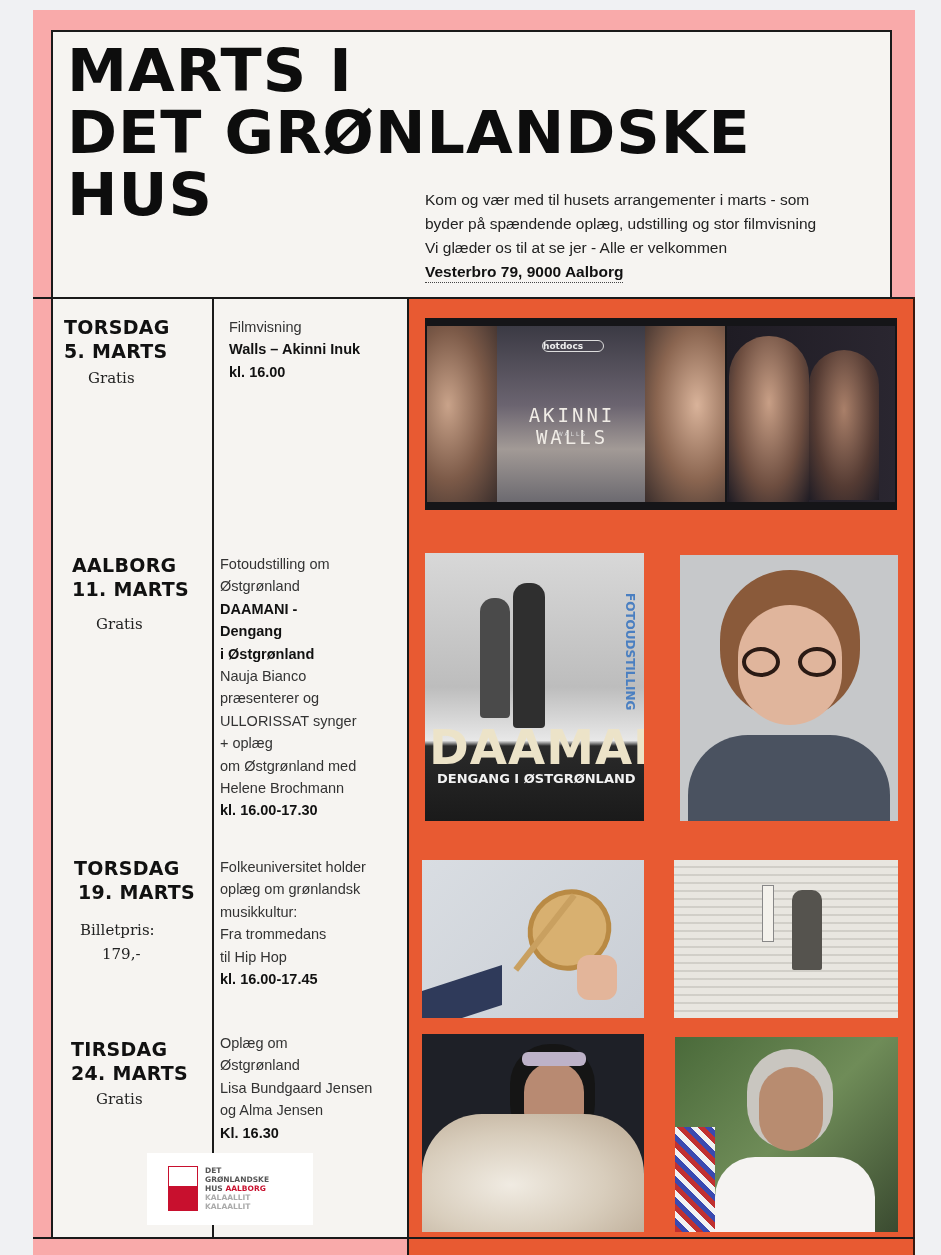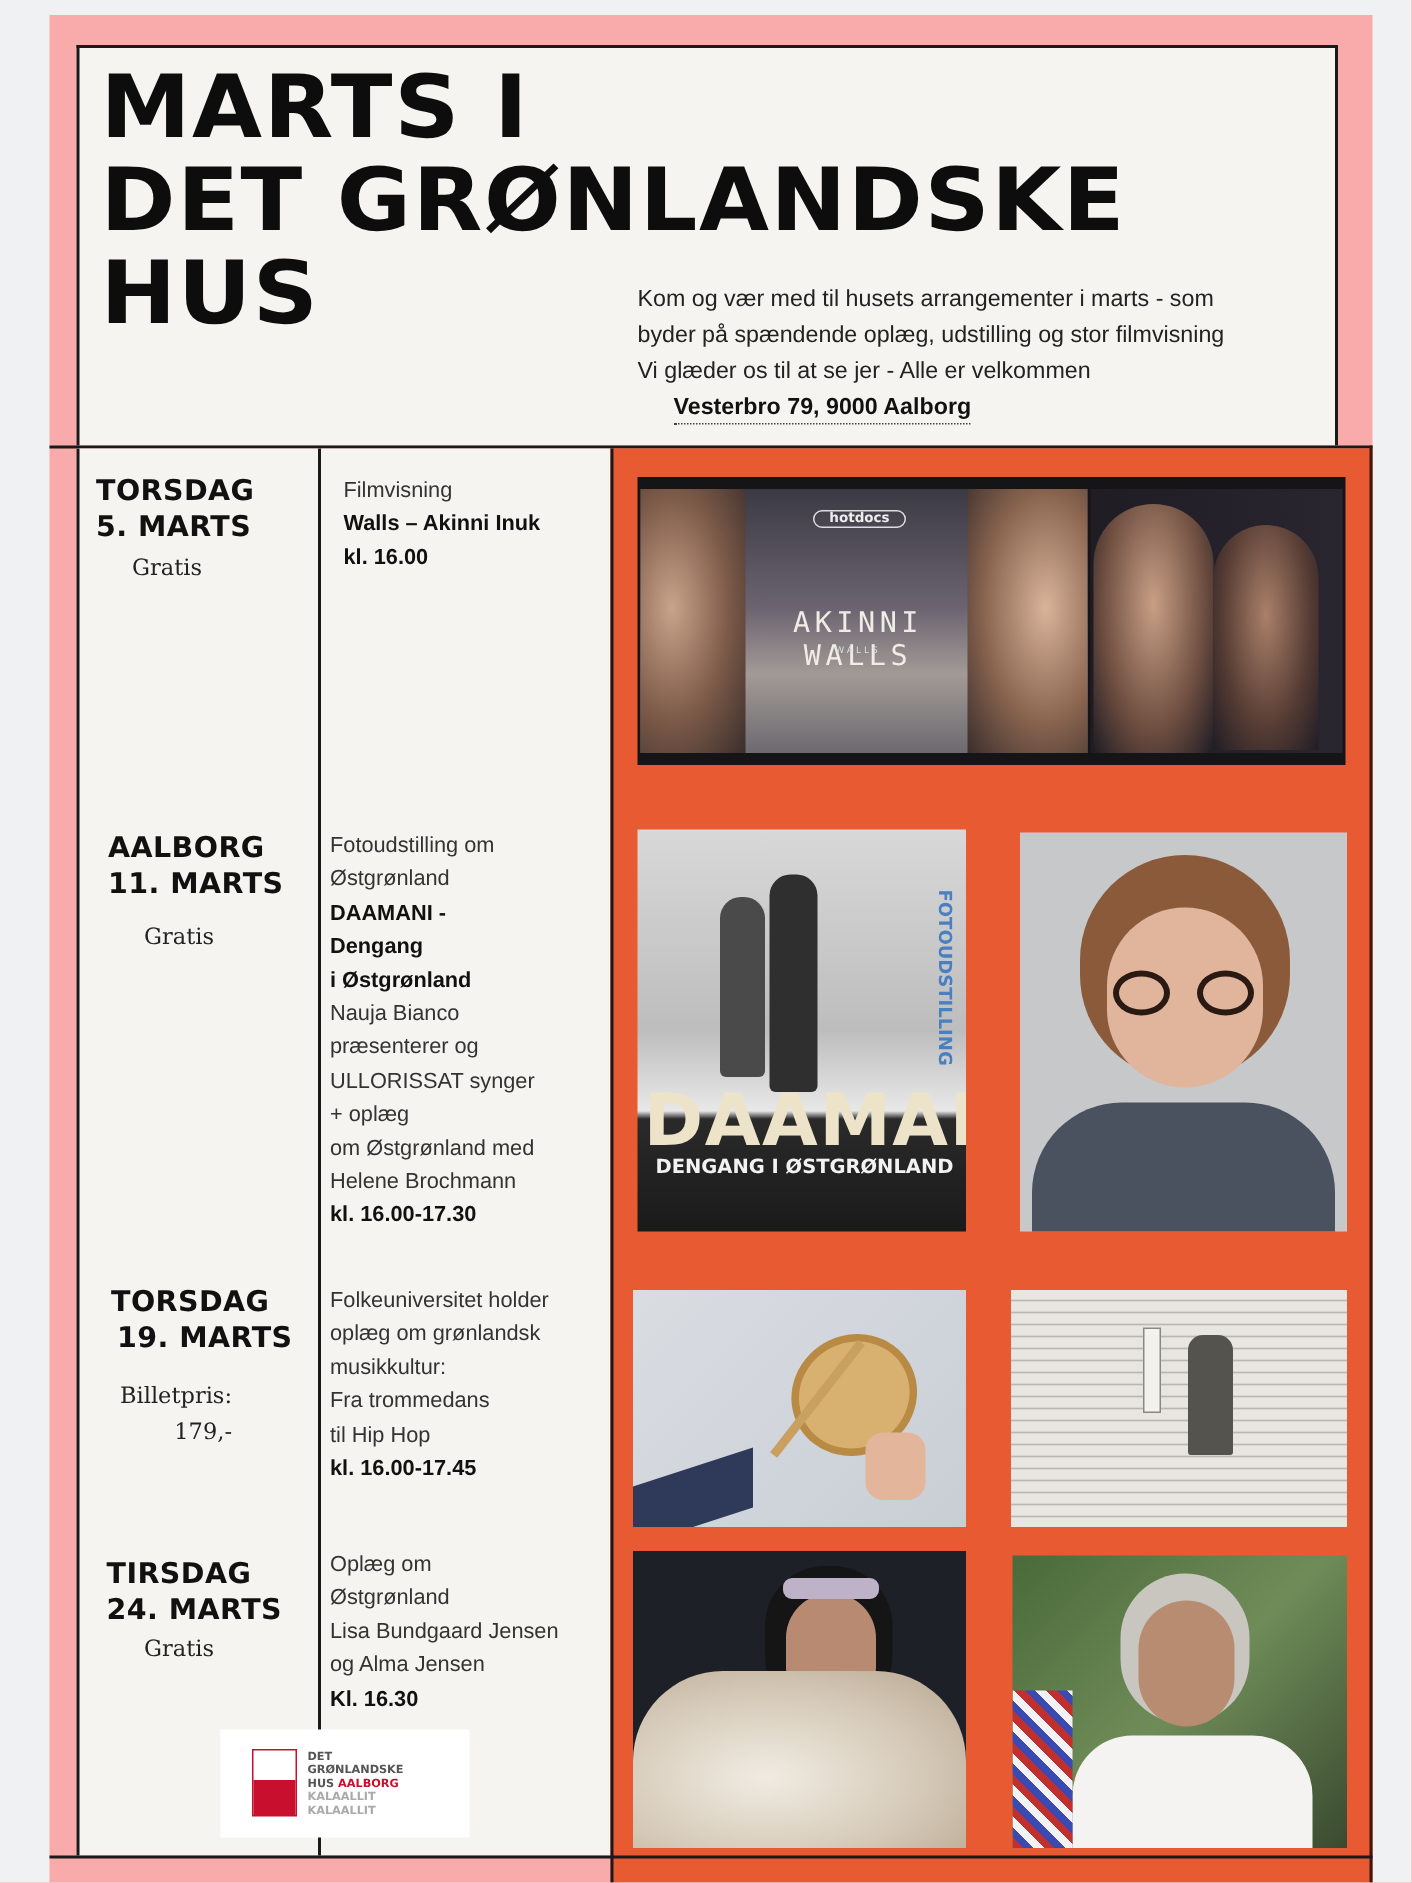--- a/index.html
+++ b/index.html
@@ -2,21 +2,21 @@
 <html><head>
 <meta charset="utf-8">
 <style>
   html, body { margin:0; padding:0; }
   body { width:941px; height:1255px; background:#F0F1F3; position:relative; overflow:hidden; font-family:"DejaVu Sans", sans-serif; }
   .frame { position:absolute; left:33px; top:10px; width:882px; height:1245px; background:#F9AAAA; }
   .header { position:absolute; left:51px; top:30px; width:841px; height:267px; background:#F6F4F1; border:2px solid #1a1a1a; border-bottom:none; box-sizing:border-box; }
   .title { position:absolute; left:14px; top:8px; margin:0; font-family:"DejaVu Sans", sans-serif; font-weight:bold; font-size:58px; line-height:62px; letter-spacing:1px; color:#0d0d0d; transform:scaleX(1.04); transform-origin:left top; }
   .title span { display:block; }
   .intro { position:absolute; left:372px; top:156px; width:460px; text-align:left; font-family:"Liberation Sans", sans-serif; font-size:15.5px; line-height:24px; color:#222; }
-  .intro .addr { font-weight:bold; color:#111; border-bottom:1px dotted #444; display:inline-block; line-height:20px; margin-top:2px;margin-left:24px; }
+  .intro .addr { font-weight:bold; color:#111; border-bottom:1px dotted #444; display:inline-block; line-height:20px; margin-top:2px; }
   .hline-top { position:absolute; left:33px; top:297px; width:882px; height:2px; background:#1a1a1a; }
   .hline-bot { position:absolute; left:33px; top:1237px; width:882px; height:2px; background:#1a1a1a; }
   .col1 { position:absolute; left:51px; top:299px; width:161px; height:938px; background:#F6F4F1; border-left:2px solid #1a1a1a; box-sizing:border-box; }
   .col2 { position:absolute; left:212px; top:299px; width:195px; height:938px; background:#F6F4F1; border-left:2px solid #1a1a1a; box-sizing:border-box; }
   .orange { position:absolute; left:407px; top:299px; width:508px; height:956px; background:#E85A32; border-left:2px solid #1a1a1a; box-sizing:border-box; }
   .orange-edge { position:absolute; left:913px; top:297px; width:2px; height:958px; background:#3a1a10; }
   .day { position:absolute; font-family:"DejaVu Sans", sans-serif; font-weight:bold; font-size:19px; line-height:24px; color:#111; letter-spacing:0.3px; }
   .price { position:absolute; font-family:"DejaVu Serif", serif; font-size:15px; line-height:20px; color:#222; }
   .desc { position:absolute; left:220px; font-family:"Liberation Sans", sans-serif; font-size:14.5px; line-height:22.4px; color:#333; width:185px; }
   .desc .b { font-weight:bold; color:#111; }
@@ -87,21 +87,21 @@
   <div>+ oplæg</div>
   <div>om Østgrønland med</div>
   <div>Helene Brochmann</div>
   <div class="b">kl. 16.00-17.30</div>
 </div>
 
 <div class="day" style="left:74px;top:856px;">
   <div>TORSDAG</div>
   <div style="padding-left:4px;">19. MARTS</div>
 </div>
-<div class="price" style="left:80px;top:920px;text-align:right;">
+<div class="price" style="left:80px;top:920px;">
   <div>Billetpris:</div>
   <div style="padding-left:22px;margin-top:4px;">179,-</div>
 </div>
 <div class="desc" style="top:856px;">
   <div>Folkeuniversitet holder</div>
   <div>oplæg om grønlandsk</div>
   <div>musikkultur:</div>
   <div>Fra trommedans</div>
   <div>til Hip Hop</div>
   <div class="b">kl. 16.00-17.45</div>
@@ -132,21 +132,21 @@
     <div class="grey">KALAALLIT</div>
   </div>
 </div>
 
 <div class="img" style="left:425px;top:318px;width:472px;height:192px;background:#151518;">
   <div style="position:absolute;left:2px;top:8px;width:298px;height:176px;background:linear-gradient(180deg,#3b3a44 0%,#6b6470 45%,#a29a96 70%,#6c6a70 100%);">
     <div style="position:absolute;left:0;top:0;width:70px;height:176px;background:radial-gradient(ellipse at 30% 45%,#c9a38a 0%,#7c5a48 55%,#3a2e2c 100%);"></div>
     <div style="position:absolute;right:0;top:0;width:80px;height:176px;background:radial-gradient(ellipse at 65% 45%,#d9b39a 0%,#8a6550 55%,#3a2e2c 100%);"></div>
     <div style="position:absolute;left:70px;width:150px;top:78px;text-align:center;font-family:'DejaVu Sans Mono',monospace;font-size:19px;letter-spacing:3px;color:#f0ece6;">AKINNI WALLS</div>
     <div style="position:absolute;left:70px;width:150px;top:104px;text-align:center;font-family:'DejaVu Sans',sans-serif;font-size:6px;letter-spacing:2px;color:#ddd;">WALLS</div>
-    <div style="position:absolute;left:115px;top:14px;width:60px;text-align:center;border:1px solid #ddd;border-radius:8px;font-size:9px;font-weight:bold;color:#eee;">hotdocs</div>
+    <div style="position:absolute;left:115px;top:14px;width:60px;border:1px solid #ddd;border-radius:8px;font-size:9px;font-weight:bold;color:#eee;">hotdocs</div>
   </div>
   <div style="position:absolute;left:302px;top:8px;width:168px;height:176px;background:linear-gradient(90deg,#1f1c24 0%,#2a2630 100%);">
     <div style="position:absolute;left:2px;top:10px;width:80px;height:166px;border-radius:40px 40px 0 0;background:radial-gradient(ellipse at 50% 40%,#c89f86 0%,#6e4e40 60%,#1f1c24 100%);"></div>
     <div style="position:absolute;left:82px;top:24px;width:70px;height:150px;border-radius:35px 35px 0 0;background:radial-gradient(ellipse at 50% 40%,#b88a70 0%,#5a3e34 60%,#1f1c24 100%);opacity:0.9;"></div>
   </div>
 </div>
 
 <div class="img" style="left:425px;top:553px;width:219px;height:268px;background:linear-gradient(180deg,#d8d8d8 0%,#bdbdbd 50%,#e8e8e8 70%,#2a2a2a 72%,#1a1a1a 100%);">
   <div style="position:absolute;left:55px;top:45px;width:30px;height:120px;background:#4a4a4a;border-radius:14px 14px 4px 4px;"></div>
   <div style="position:absolute;left:88px;top:30px;width:32px;height:145px;background:#2f2f2f;border-radius:14px 14px 4px 4px;"></div>

